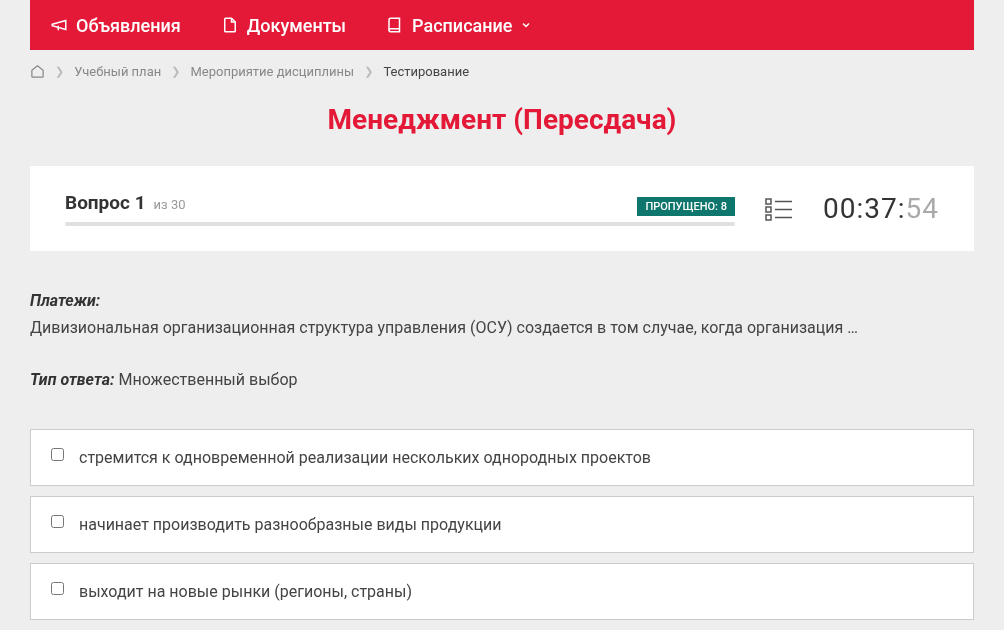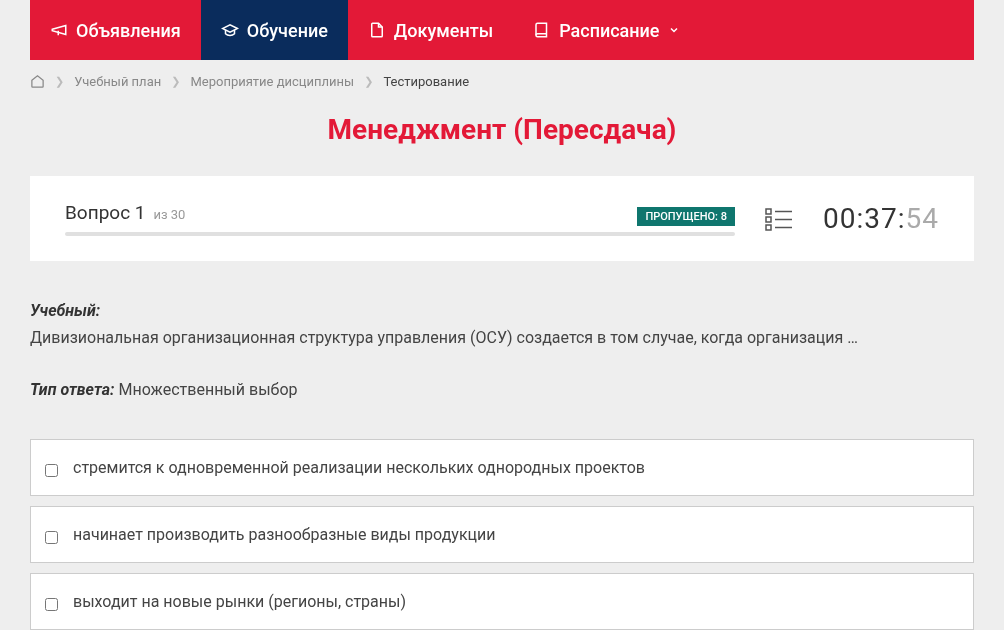--- a/index.html
+++ b/index.html
@@ -13,21 +13,21 @@
       width: 1004px;
       height: 630px;
       overflow: auto;
     }
     .container {
       padding: 0 30px;
     }
     .navbar {
       display: flex;
       background: #e31937;
-      height: 60px;
+      height: 50px;
     }
     .nav-item {
       display: flex;
       align-items: center;
       padding: 0 20px;
       color: #fff;
       font-size: 18px;
       font-weight: 500;
       cursor: pointer;
       gap: 8px;
@@ -83,21 +83,21 @@
     }
     .question-label {
       display: flex;
       align-items: baseline;
       gap: 8px;
       margin-bottom: 8px;
     }
     .question-num {
       font-size: 19px;
       color: #333;
-      font-weight: 400;
+      font-weight: 700;
     }
     .question-total {
       font-size: 13px;
       color: #999;
     }
     .skipped-badge {
       background: #0f766e;
       color: #fff;
       font-size: 11px;
       padding: 3px 8px;
@@ -158,24 +158,24 @@
     .at-value {
       font-size: 16px;
       color: #444;
     }
     .answers {
       padding-bottom: 30px;
     }
     .answer-option {
       background: #fff;
       border: 1px solid #ccc;
-      padding: 18px 14px;
+      padding: 18px 20px;
       margin-bottom: 10px;
       display: flex;
-      align-items: flex-end;
+      align-items: flex-start;
       gap: 15px;
       cursor: pointer;
     }
     .answer-option input[type="checkbox"] {
       width: 13px;
       height: 13px;
       cursor: pointer;
     }
     .answer-text {
       font-size: 16px;
@@ -188,29 +188,20 @@
 <div class="container">
   <div class="navbar">
     <div class="nav-item">
       <span class="nav-icon">
         <svg viewBox="0 0 24 24" fill="none" stroke="#fff" stroke-width="2">
             <path d="M3 11l18-5v12L3 13v-2z"></path>
             <path d="M11 13v6"></path>
           </svg>
       </span>
       <span>Объявления</span>
-    </div>
-    <div class="nav-item active">
-      <span class="nav-icon">
-        <svg viewBox="0 0 24 24" fill="none" stroke="#fff" stroke-width="2">
-            <path d="M22 10L12 5 2 10l10 5 10-5z"></path>
-            <path d="M6 12v5c3 3 9 3 12 0v-5"></path>
-          </svg>
-      </span>
-      <span>Обучение</span>
     </div>
     <div class="nav-item">
       <span class="nav-icon">
         <svg viewBox="0 0 24 24" fill="none" stroke="#fff" stroke-width="2">
             <path d="M14 3H6a1 1 0 00-1 1v16a1 1 0 001 1h12a1 1 0 001-1V8l-5-5z"></path>
             <path d="M14 3v5h5"></path>
           </svg>
       </span>
       <span>Документы</span>
     </div>
@@ -266,21 +257,21 @@
         <rect x="1" y="18" width="5" height="5"></rect>
         <line x1="10" y1="20.5" x2="27" y2="20.5"></line>
       </svg>
     </span>
     <div class="timer">
       <span>00:37:</span><span class="timer-sec">54</span>
     </div>
   </div>
 
   <div class="question-block">
-    <div class="q-label">Учебный:</div>
+    <div class="q-label">Платежи:</div>
     <div class="q-text">Дивизиональная организационная структура управления (ОСУ) создается в том случае, когда организация …</div>
   </div>
 
   <div class="answer-type-block">
     <span class="at-label">Тип ответа:</span>
     <span class="at-value">Множественный выбор</span>
   </div>
 
   <div class="answers">
     <label class="answer-option">

